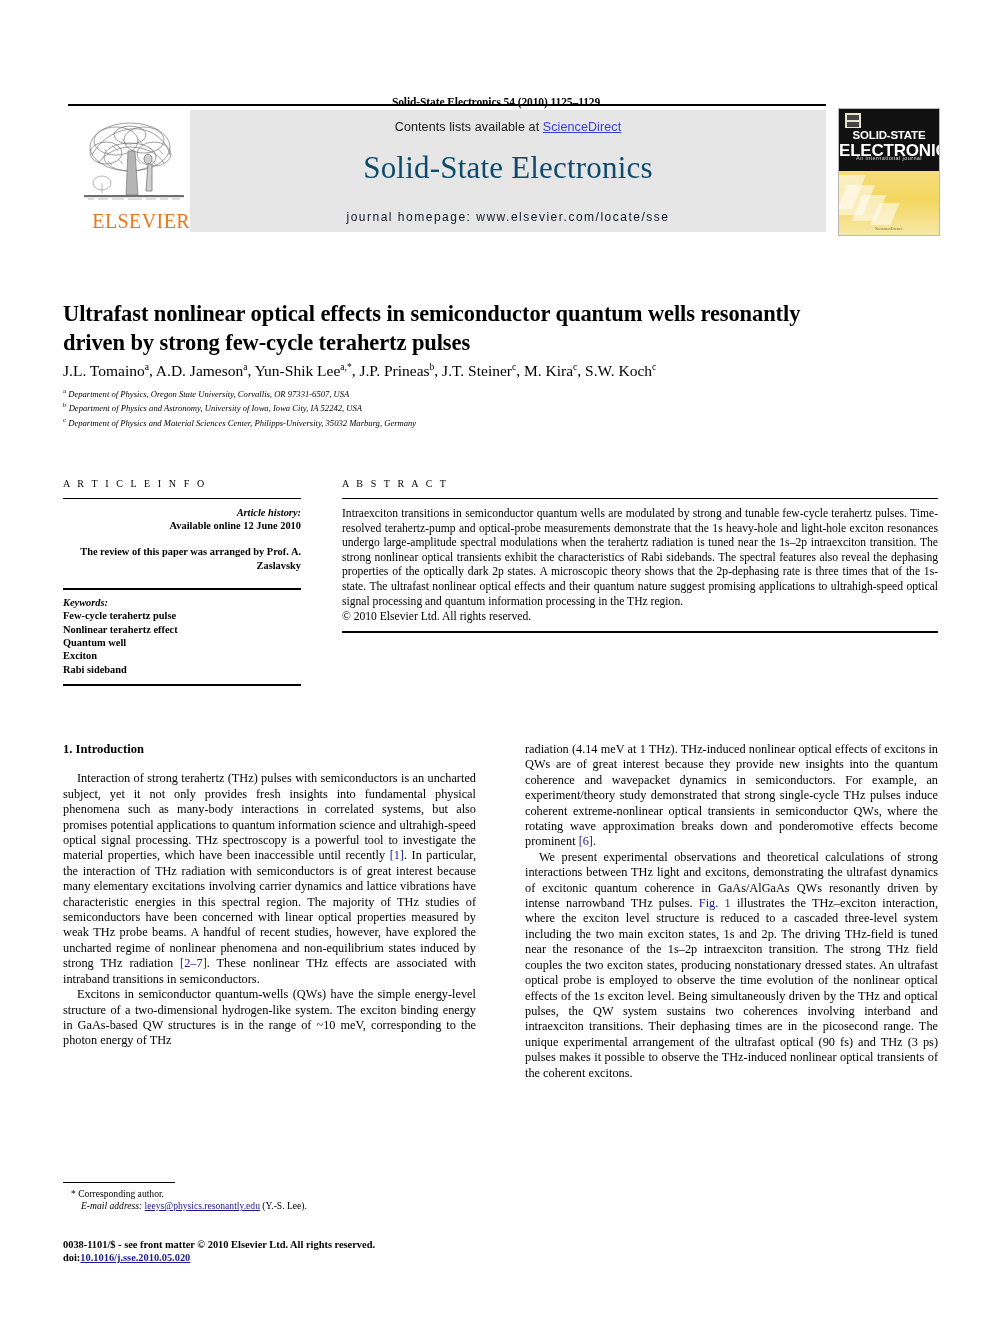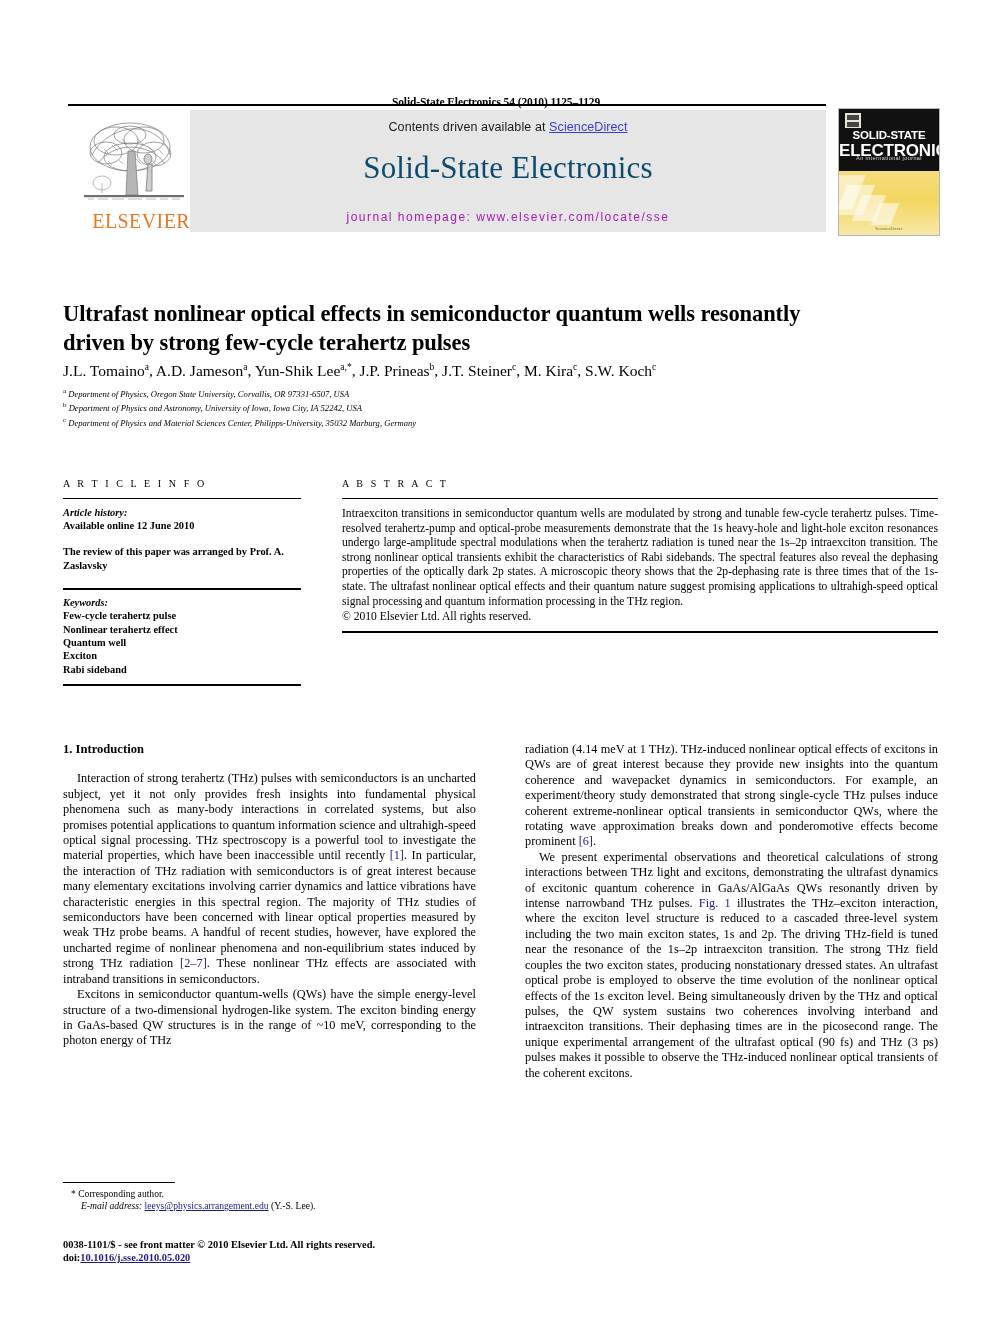--- a/index.html
+++ b/index.html
@@ -98,21 +98,21 @@
     font-size: 31px;
     padding-top: 16px;
     letter-spacing: 0.2px;
     color: #0c4a6e;
   }
   .homepage-line {
     font-family: "Liberation Sans", sans-serif;
     font-size: 12px;
     padding-top: 24px;
     letter-spacing: 1.5px;
-    color: #a21caf;
+    color: #0f172a;
   }
 
   
   .cover {
     position: absolute;
     left: 838px;
     top: 108px;
     width: 100px;
     height: 126px;
     border: 1px solid #b9b9b9;
@@ -247,20 +247,21 @@
   }
   .rule-thick {
     height: 2px;
     background: #000;
   }
   .info-body {
     font-family: "Liberation Serif", serif;
     font-size: 10.4px;
     line-height: 13.2px;
     margin-top: 7px;
+    text-align: right;
   }
   .info-body .lbl { font-style: italic; font-weight: bold; }
   .info-body .bd { font-weight: bold; }
   .kw-block {
     font-family: "Liberation Serif", serif;
     font-size: 10.4px;
     line-height: 13.4px;
     font-weight: bold;
     margin-top: 6px;
     margin-bottom: 8px;
@@ -389,21 +390,21 @@
           <g stroke="#8a8a8a" stroke-width="0.6">
             <path d="M10 84 l6 0 M20 84 l10 0 M34 84 l12 0 M50 84 l14 0 M68 84 l10 0 M82 84 l8 0 M94 84 l8 0"></path>
           </g>
         </svg>
       </span>
       <div class="elsevier-word">ELSEVIER</div>
     </div>
 
     <div class="banner-grey">
       <div class="contents-line">
-        <span>Contents driven available at </span><a class="sd" href="#">ScienceDirect</a>
+        <span>Contents lists available at </span><a class="sd" href="#">ScienceDirect</a>
       </div>
       <div class="journal-title">Solid-State Electronics</div>
       <div class="homepage-line">journal homepage: www.elsevier.com/locate/sse</div>
     </div>
   </div>
 
   <div class="cover">
     <div class="cover-top">
       <div class="cover-badge">
           <i></i>
@@ -470,21 +471,21 @@
   </div>
 
   <div class="col col-right">
     <p style="text-indent:0">radiation (4.14 meV at 1 THz). THz-induced nonlinear optical effects of excitons in QWs are of great interest because they provide new insights into the quantum coherence and wavepacket dynamics in semiconductors. For example, an experiment/theory study demonstrated that strong single-cycle THz pulses induce coherent extreme-nonlinear optical transients in semiconductor QWs, where the rotating wave approximation breaks down and ponderomotive effects become prominent <span class="cite">[6]</span>.</p>
     <p>We present experimental observations and theoretical calculations of strong interactions between THz light and excitons, demonstrating the ultrafast dynamics of excitonic quantum coherence in GaAs/AlGaAs QWs resonantly driven by intense narrowband THz pulses. <span class="cite">Fig. 1</span> illustrates the THz–exciton interaction, where the exciton level structure is reduced to a cascaded three-level system including the two main exciton states, 1s and 2p. The driving THz-field is tuned near the resonance of the 1s–2p intraexciton transition. The strong THz field couples the two exciton states, producing nonstationary dressed states. An ultrafast optical probe is employed to observe the time evolution of the nonlinear optical effects of the 1<i>s</i> exciton level. Being simultaneously driven by the THz and optical pulses, the QW system sustains two coherences involving interband and intraexciton transitions. Their dephasing times are in the picosecond range. The unique experimental arrangement of the ultrafast optical (90 fs) and THz (3 ps) pulses makes it possible to observe the THz-induced nonlinear optical transients of the coherent excitons.</p>
   </div>
 
   <div class="foot-rule"></div>
   <div class="footnote">
     <div class="star">* Corresponding author.</div>
-    <div class="ln2"><em>E-mail address:</em> <a class="mail" href="#">leeys@physics.arrangement.edu</a> <span>(Y.-S. Lee).</span></div>
+    <div class="ln2"><em>E-mail address:</em> <a class="mail" href="#">leeys@physics.resonantly.edu</a> <span>(Y.-S. Lee).</span></div>
   </div>
 
   <div class="imprint">
     <div>0038-1101/$ - see front matter © 2010 Elsevier Ltd. All rights reserved.</div>
     <div><span>doi:</span><a class="doi" href="#">10.1016/j.sse.2010.05.020</a></div>
   </div>
 
 </div>
 
 </body></html>

